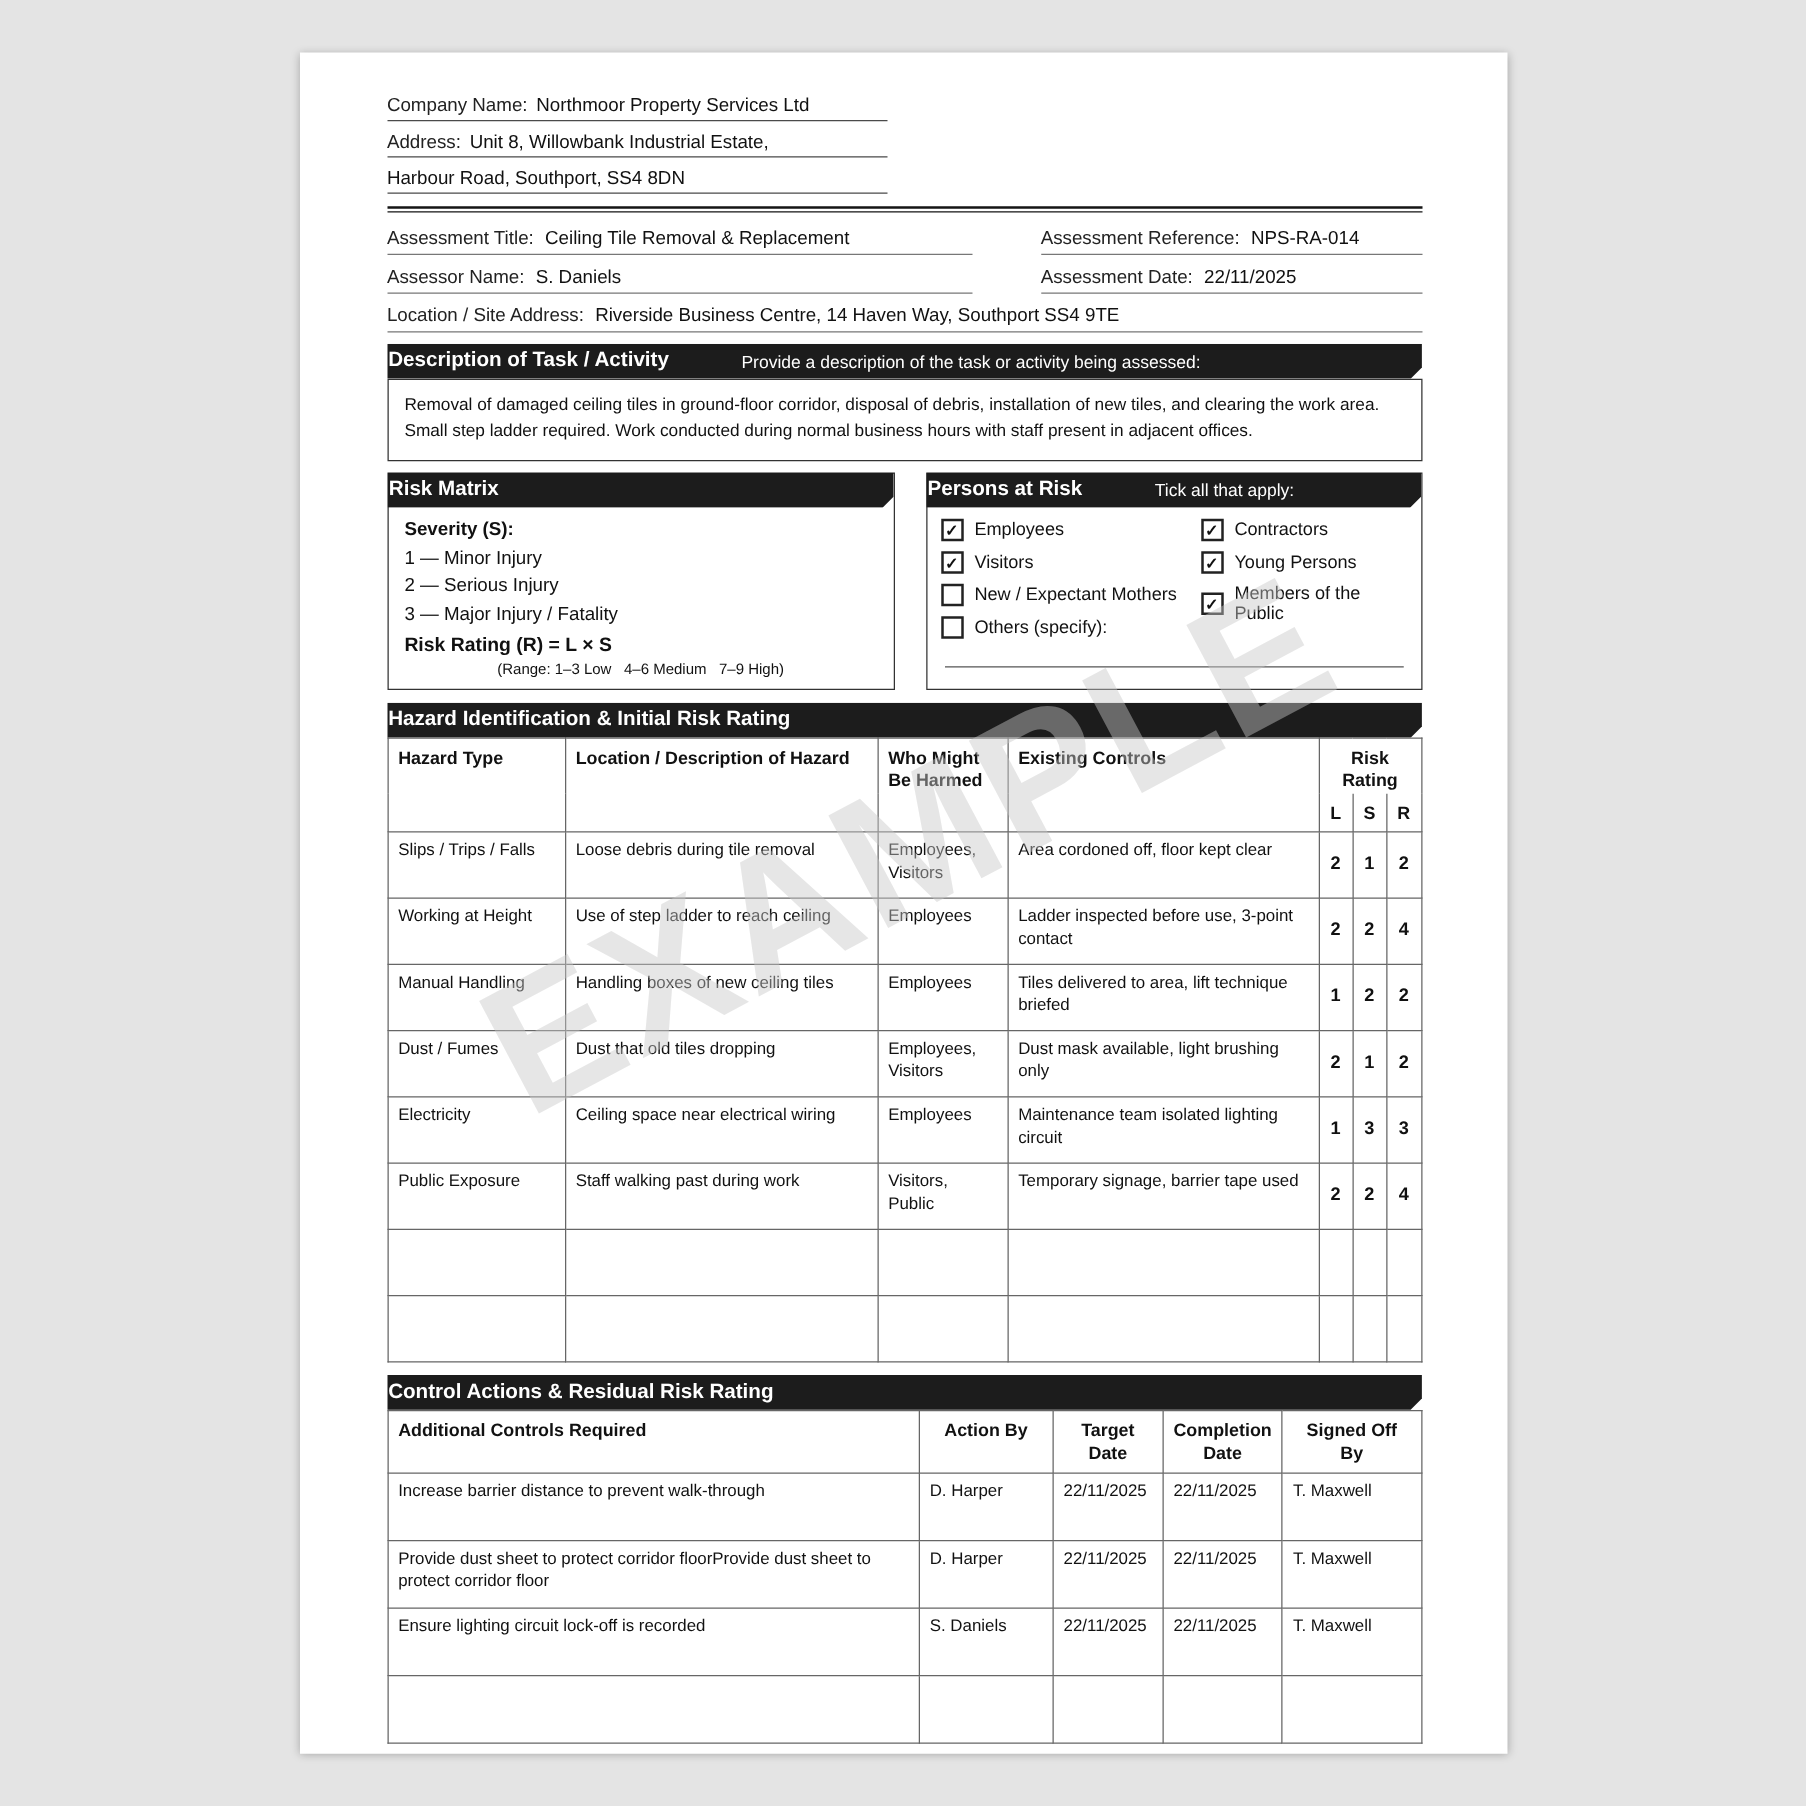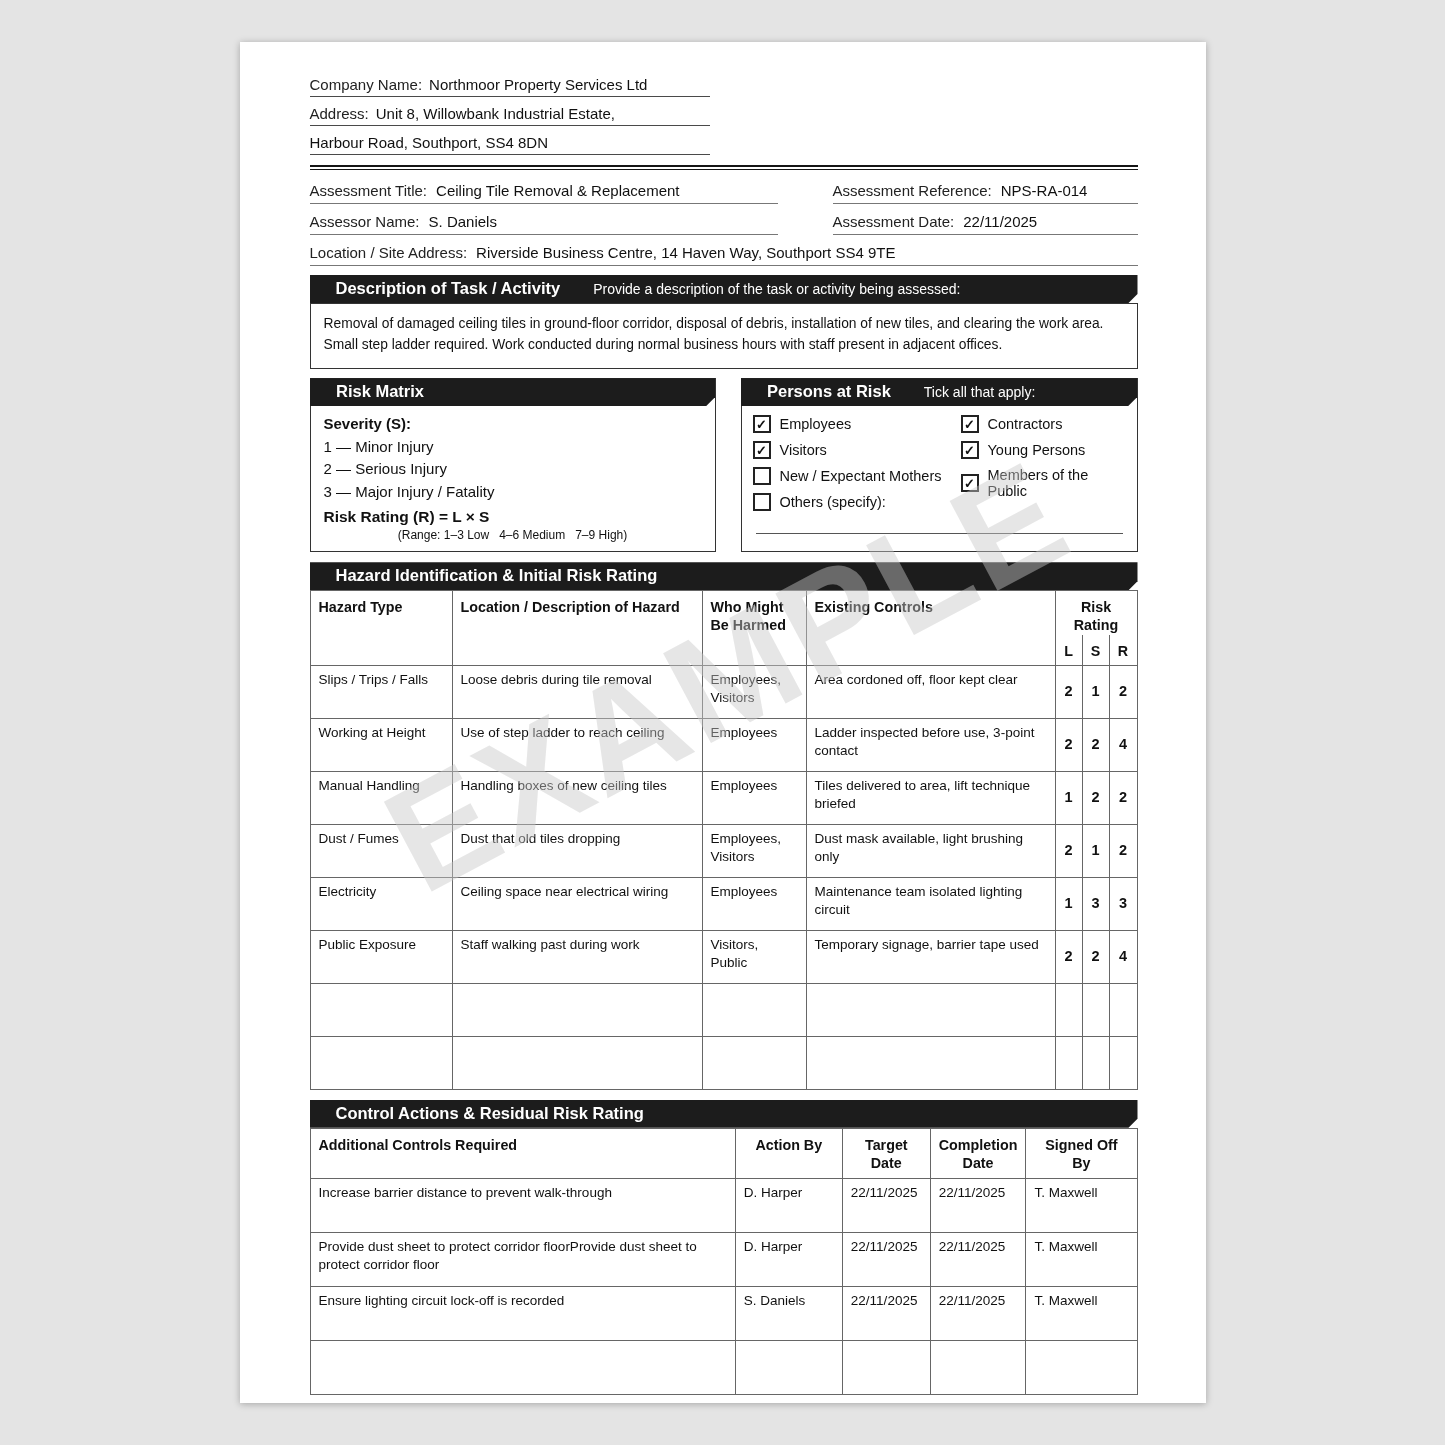--- a/index.html
+++ b/index.html
@@ -38,22 +38,22 @@
   .meta-field{display:flex;gap:9px;align-items:baseline;border-bottom:1px solid #777;
               padding-bottom:4px;margin-bottom:9px;font-size:15px;}
   .meta-field .lbl{color:#222;white-space:nowrap;}
   .mf-left{flex:0 0 468px;}
   .mf-right{flex:1;}
   .mf-full{flex:1;}
 
   
   .bar{
     background:#1c1c1c;color:#fff;
-    display:flex;align-items:center;gap:33px;
-    padding:4px 26px 5px;
+    display:flex;align-items:center;gap:58px;
+    padding:4px 1px 5px;
     font-weight:700;font-size:16.5px;
     clip-path:polygon(0 0,100% 0,100% calc(100% - 9px),calc(100% - 9px) 100%,0 100%);
   }
   .bar .bar-sub{font-size:14px;font-weight:400;}
 
   
   .desc-box{border:1.3px solid #333;padding:9px 13px 12px;font-size:13.8px;line-height:1.55;}
 
   
   .panel-row{display:flex;gap:25px;margin-top:9px;align-items:stretch;}

